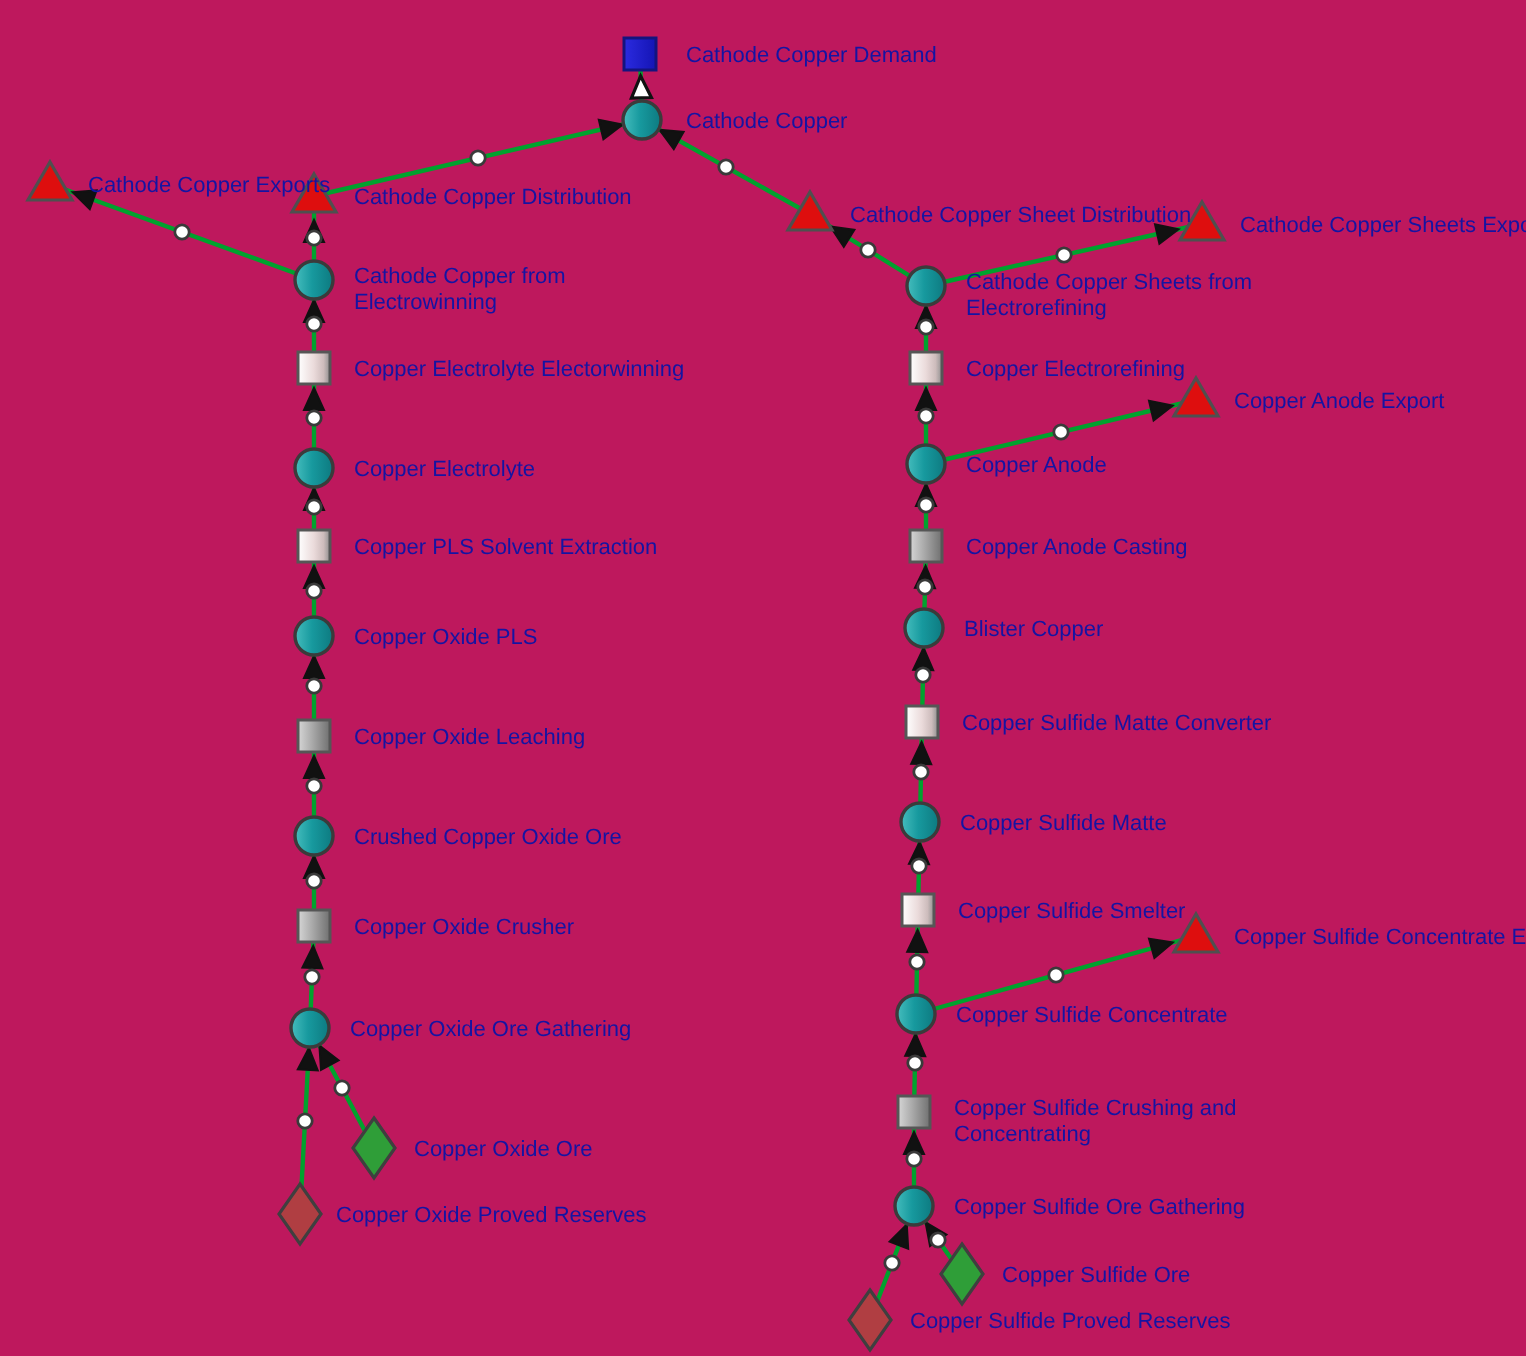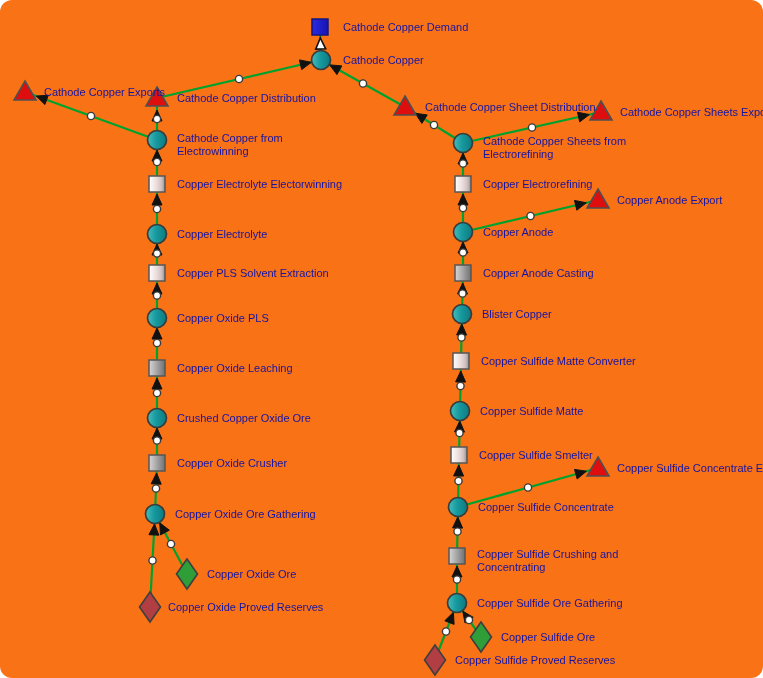--- a/index.html
+++ b/index.html
@@ -1,16 +1,16 @@
 <!DOCTYPE html>
 <html><head>
 <meta charset="utf-8">
 <style>
   html,body{margin:0;padding:0;background:#ffffff;}
-  #stage{position:relative;width:763px;height:678px;background:#f97316;overflow:hidden;border-radius:12px;}
+  #stage{position:relative;width:763px;height:678px;background:#be185d;overflow:hidden;}
   svg{display:block;}
   svg text{font-family:"Liberation Sans",sans-serif;font-size:11px;}
 </style>
 </head>
 <body>
 
 <div id="stage">
   <svg id="canvas" width="763" height="678" viewBox="0 0 763 678" xmlns="http://www.w3.org/2000/svg">
     <defs>
       <linearGradient id="g-commodity" x1="0" y1="0" x2="1" y2="0">

